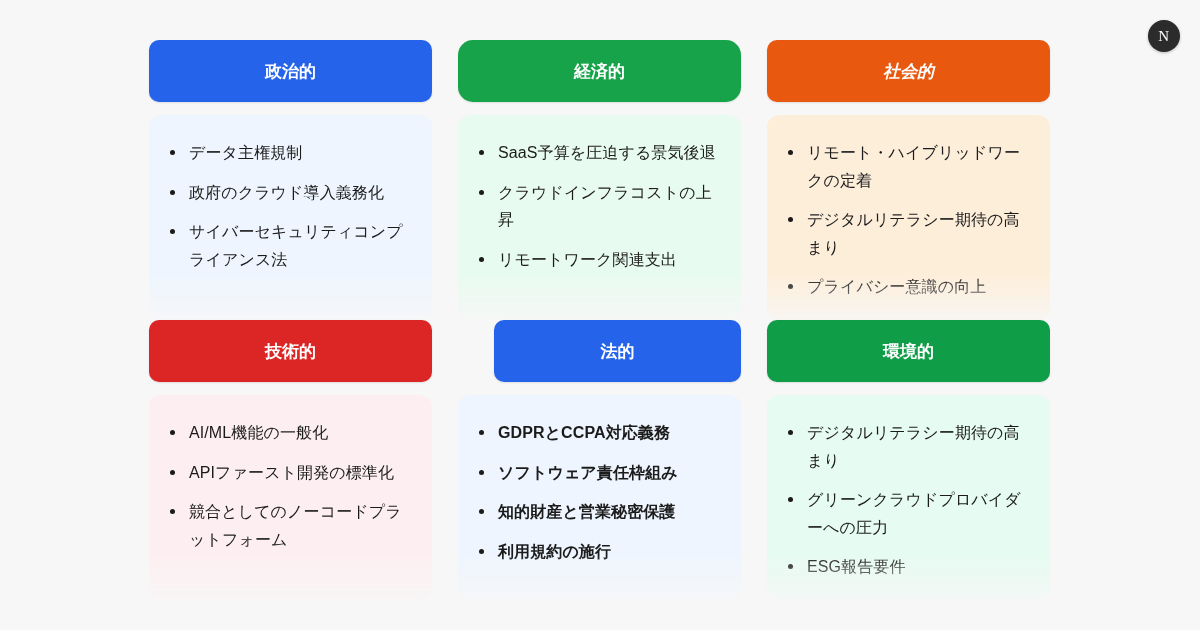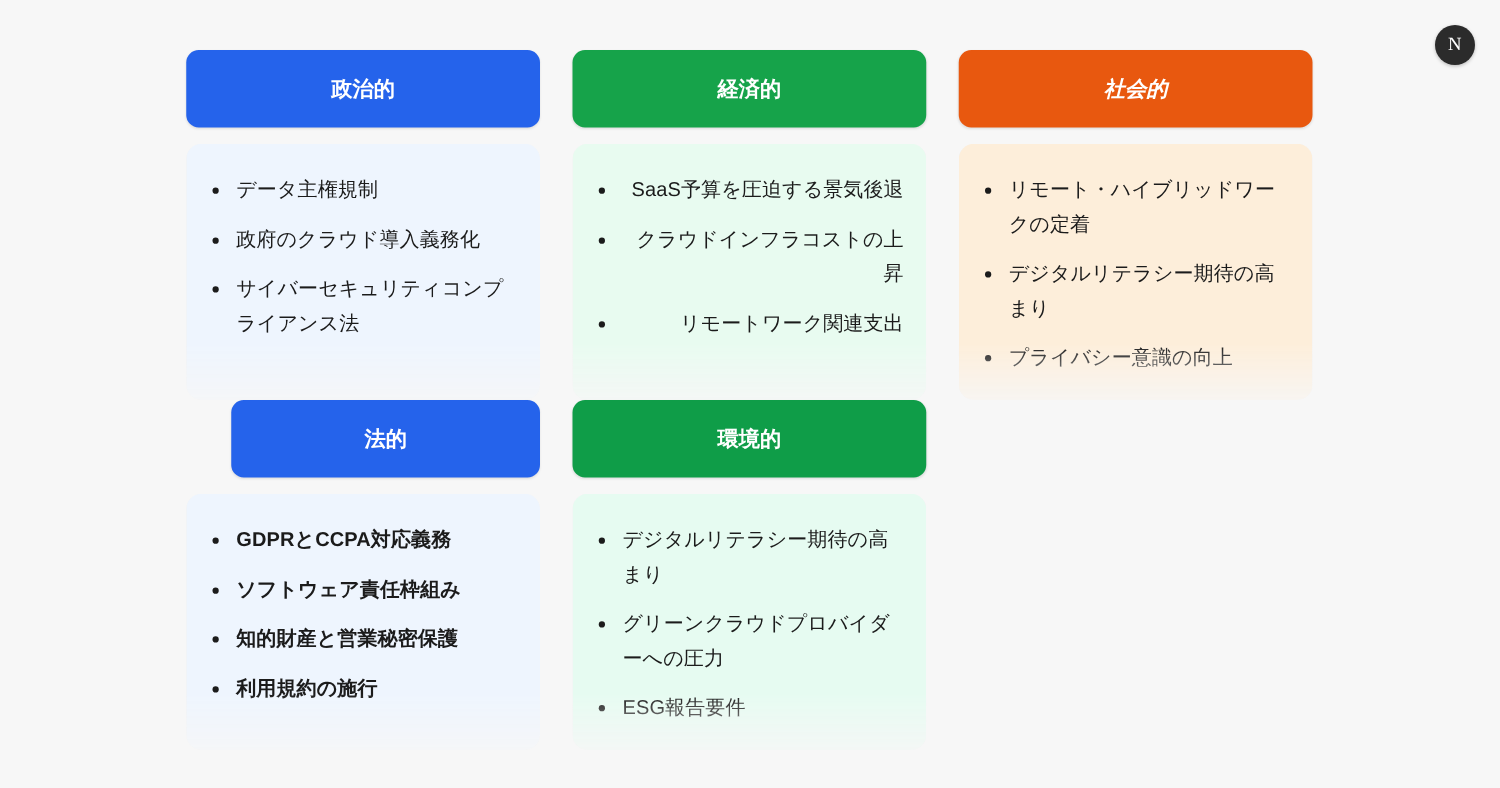--- a/index.html
+++ b/index.html
@@ -104,21 +104,21 @@
 
   
   .hdr-political  { background: #2563eb; align-items: center; }
   .hdr-economic   { background: #16a34a; }
   .hdr-social     { background: #e8580f; }
   .hdr-technical  { background: #dc2626; }
   .hdr-legal      { background: #2563eb; }
   .hdr-environmental { background: #0f9d48; }
 
   .bd-political  { background: #eef5fe; }
-  .bd-economic   { background: #e8fbf0; text-align: right; }
+  .bd-economic   { background: #e8fbf0; }
   .bd-social     { background: #fdeeda; }
   .bd-technical  { background: #fdeff1; }
   .bd-legal      { background: #eef5fe; }
   .bd-environmental { background: #e6fbf1; }
 </style>
 </head>
 <body>
 
 <div id="brand-badge">
   <span>N</span>
@@ -131,40 +131,52 @@
       </div>
       <div class="cat-body bd-political" style="background: rgb(238, 245, 254);">
         <ul class="cat-list">
           <li>データ主権規制</li>
           <li>政府のクラウド導入義務化</li>
           <li>サイバーセキュリティコンプライアンス法</li>
         </ul>
       </div>
     </div>
     <div class="pestle-cell">
-      <div class="cat-header hdr-economic" style="background: rgb(22, 163, 74);">
+      <div class="cat-header hdr-economic" style="background: rgb(22, 163, 74); border-radius: 15px;">
         <span>経済的</span>
       </div>
       <div class="cat-body bd-economic" style="background: rgb(232, 251, 240);">
         <ul class="cat-list">
           <li>SaaS予算を圧迫する景気後退</li>
           <li>クラウドインフラコストの上昇</li>
           <li>リモートワーク関連支出</li>
         </ul>
       </div>
     </div>
     <div class="pestle-cell">
       <div class="cat-header hdr-social" style="background: rgb(232, 88, 15); font-style: italic;">
         <span>社会的</span>
       </div>
       <div class="cat-body bd-social" style="background: rgb(253, 238, 218);">
         <ul class="cat-list">
           <li>リモート・ハイブリッドワークの定着</li>
           <li>デジタルリテラシー期待の高まり</li>
           <li>プライバシー意識の向上</li>
+        </ul>
+      </div>
+    </div>
+    <div class="pestle-cell">
+      <div class="cat-header hdr-technical" style="background: rgb(220, 38, 38);">
+        <span>技術的</span>
+      </div>
+      <div class="cat-body bd-technical" style="background: rgb(253, 239, 241);">
+        <ul class="cat-list">
+          <li>AI/ML機能の一般化</li>
+          <li>APIファースト開発の標準化</li>
+          <li>競合としてのノーコードプラットフォーム</li>
         </ul>
       </div>
     </div>
     <div class="pestle-cell">
       <div class="cat-header hdr-legal" style="background: rgb(37, 99, 235); margin-left: 36px;">
         <span>法的</span>
       </div>
       <div class="cat-body bd-legal" style="background: rgb(238, 245, 254); font-weight: bold;">
         <ul class="cat-list">
           <li>GDPRとCCPA対応義務</li>

